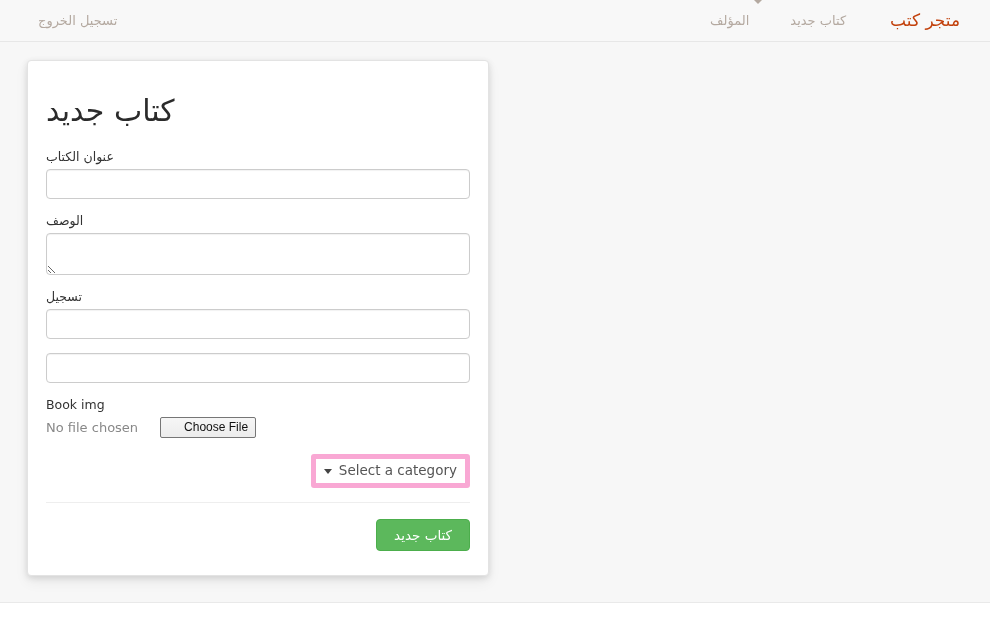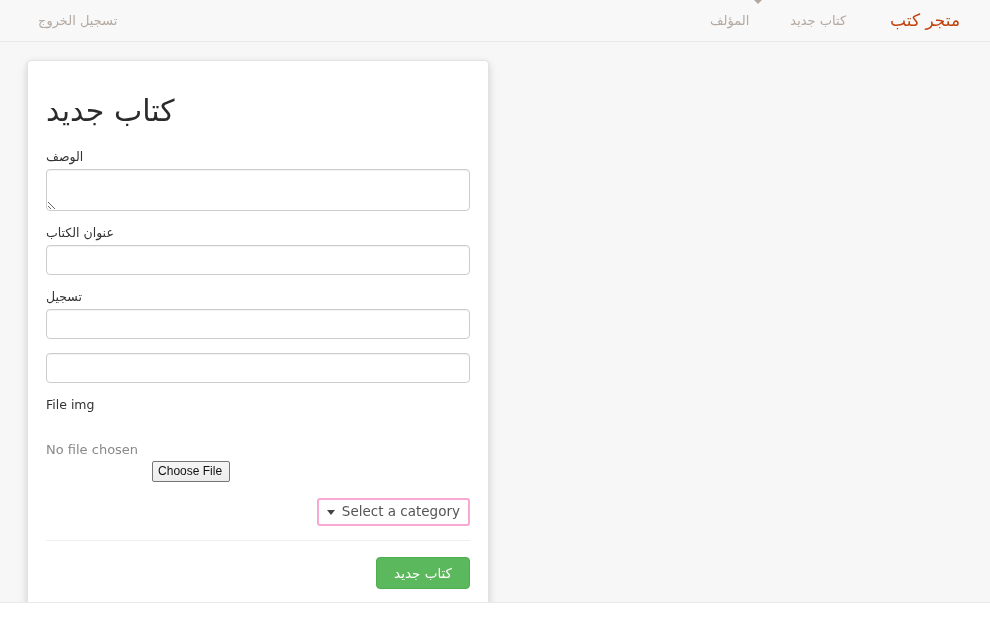--- a/index.html
+++ b/index.html
@@ -121,55 +121,54 @@
     resize: both;
     direction: rtl;
   }
   .file-btn {
     font-family: "Liberation Sans", sans-serif;
     font-size: 12px;
     color: #111;
     background: linear-gradient(#f6f6f6, #ececec);
     border: 1px solid #767676;
     border-radius: 2px;
-    padding: 1px 7px 2px 5px;
+    padding: 1px 7px 2px 23px;
     line-height: 16px;
     cursor: default;
-    margin-top: 44px;
   }
   .file-name {
     font-size: 13px;
     color: #888;
     margin-right: 8px;
     margin-left: 0;
   }
   .file-wrap {
     width: 100%;
     display: flex;
     justify-content: flex-start;
     direction: ltr;
   }
   .file-inner {
     display: flex;
     align-items: center;
     flex-direction: row-reverse;
   }
-  .file-inner .file-name { margin-right: 14px; margin-left: 0; }
+  .file-inner .file-name { margin-right: 22px; margin-left: 0; }
 
   .select-row {
     display: flex;
     justify-content: flex-start;
     margin-top: 16px;
     margin-bottom: 6px;
   }
   .fake-select {
     display: inline-flex;
     align-items: center;
     gap: 7px;
-    border: 2px solid #f9a8d4;
+    border: 5px solid #f9a8d4;
     border-radius: 3px;
     background: #fff;
     padding: 3px 8px 4px 8px;
     font-size: 13.5px;
     color: #555;
     line-height: 17px;
     direction: ltr;
     flex-direction: row;
     cursor: pointer;
   }
@@ -234,41 +233,41 @@
       <span>تسجيل الخروج</span>
     </a>
   </div>
 </div>
 
 <div class="card">
 
   <h1 class="form-title">كتاب جديد</h1>
 
   <div class="form-group">
+    <label class="form-label">عنوان الكتاب</label>
+    <input class="form-control" type="text" placeholder="" style="">
+  </div>
+
+  <div class="form-group">
     <label class="form-label">الوصف</label>
     <textarea class="form-control" placeholder="" style=""></textarea>
   </div>
 
   <div class="form-group">
-    <label class="form-label">عنوان الكتاب</label>
-    <input class="form-control" type="text" placeholder="" style="">
-  </div>
-
-  <div class="form-group">
     <label class="form-label">تسجيل</label>
     <input class="form-control" type="text" placeholder="" style="">
   </div>
 
   <div class="form-group">
     <input class="form-control" type="text" placeholder="" style="">
   </div>
 
 
   <div class="form-group">
-    <label class="form-label">File img</label>
+    <label class="form-label">Book img</label>
     <div class="file-wrap">
       <div class="file-inner">
         <button type="button" class="file-btn">Choose File</button>
         <span class="file-name">No file chosen</span>
       </div>
     </div>
   </div>
 
   <div class="select-row">
     <div class="fake-select">

